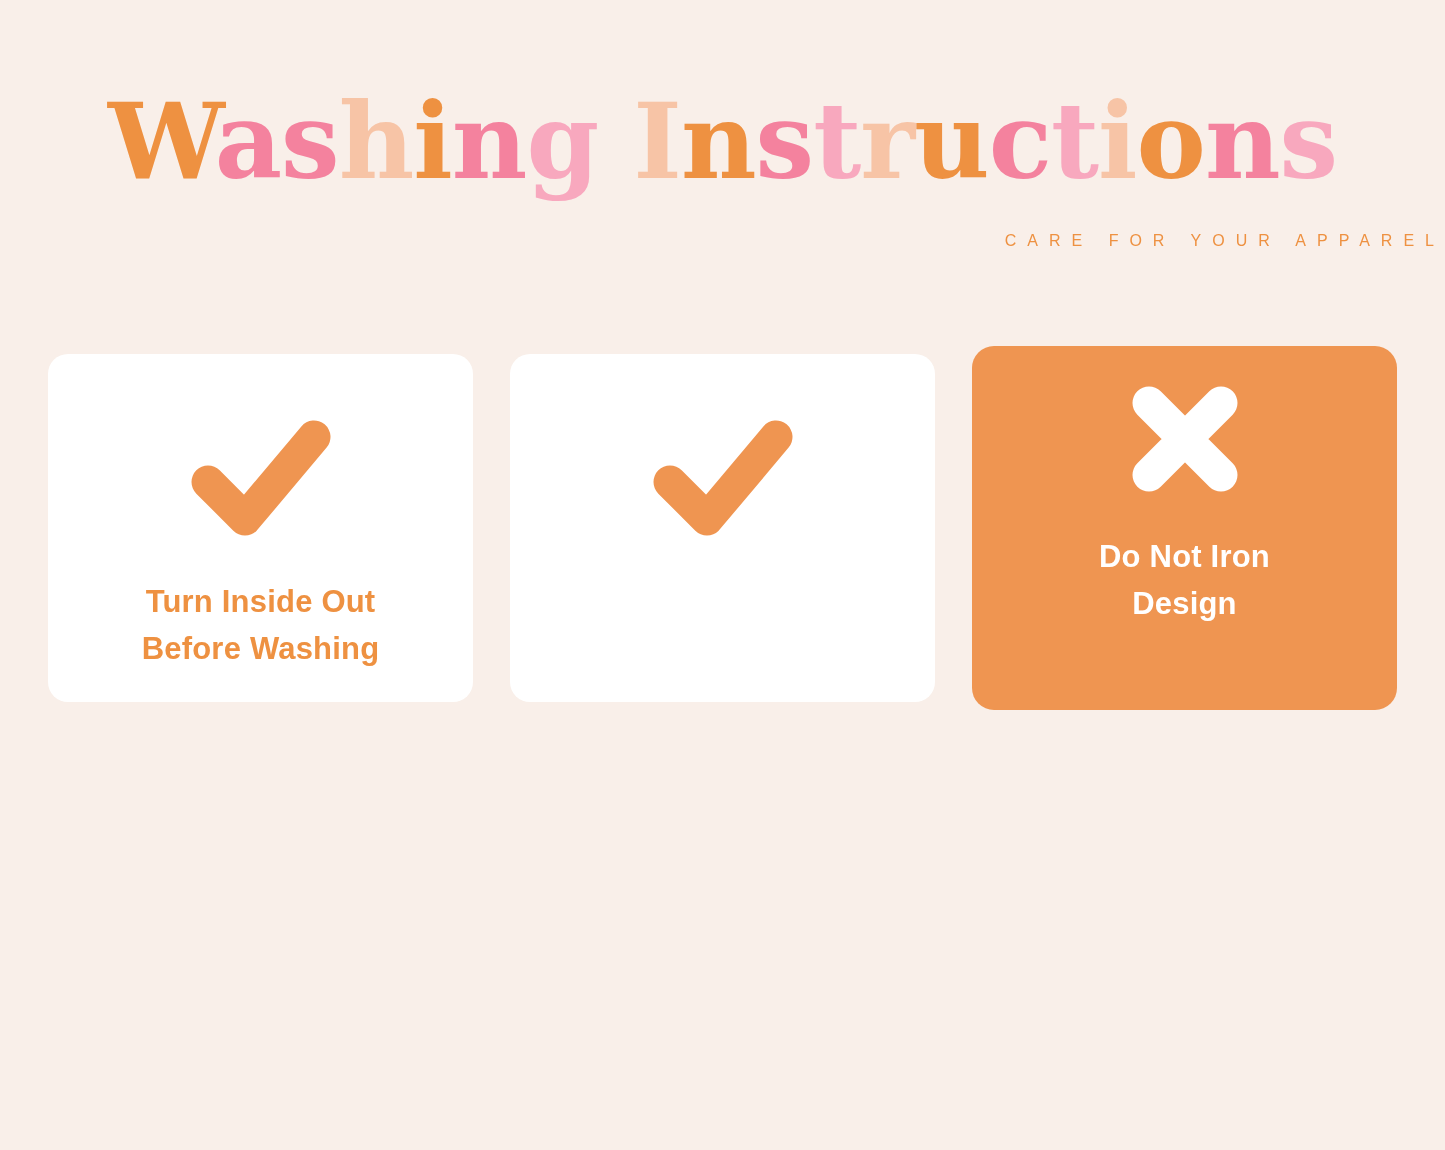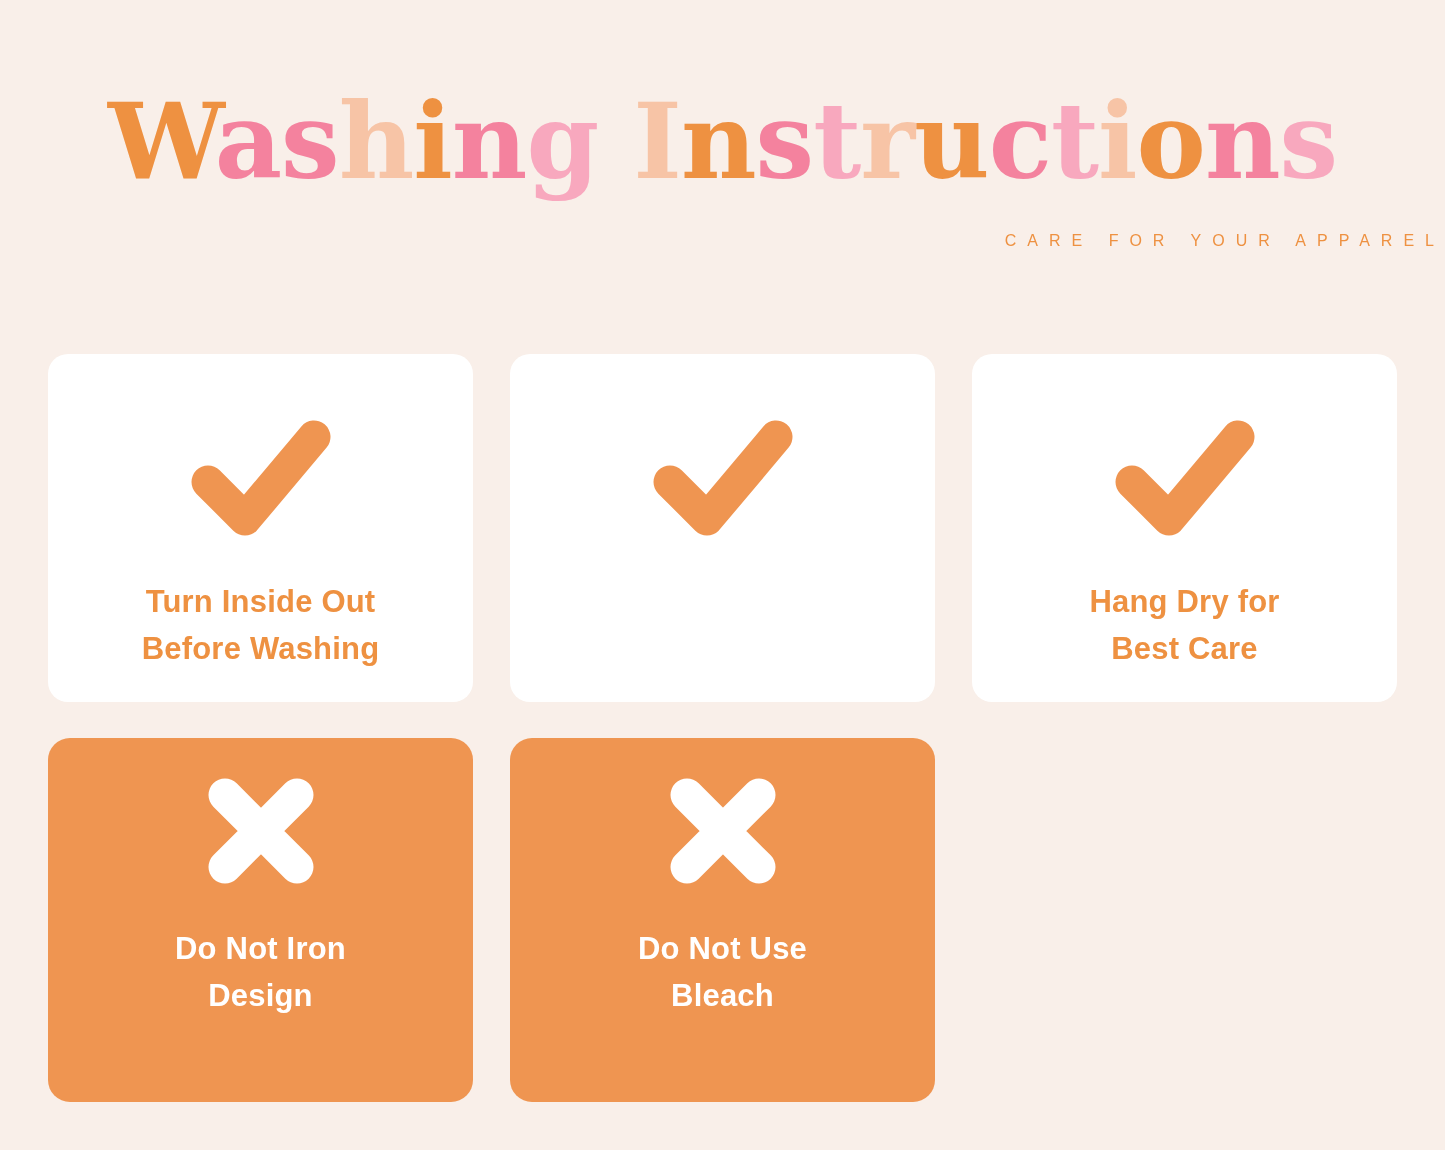--- a/index.html
+++ b/index.html
@@ -129,44 +129,26 @@
 
 
     <div class="card light">
       <div class="icon-wrap check">
         <svg width="142" height="116" viewBox="0 0 142 116" aria-hidden="true">
           <path d="M18 62 L55 99 L124 17" fill="none" stroke="#EF9551" stroke-width="33" stroke-linecap="round" stroke-linejoin="round"></path>
         </svg>
       </div>
     </div>
 
-    <div class="card light">
-      <div class="icon-wrap check">
-        <svg width="142" height="116" viewBox="0 0 142 116" aria-hidden="true">
-          <path d="M18 62 L55 99 L124 17" fill="none" stroke="#EF9551" stroke-width="33" stroke-linecap="round" stroke-linejoin="round"></path>
-        </svg>
-      </div>
-      <div class="card-label">Hang Dry for
-Best Care</div>
-    </div>
 
     <div class="card accent">
       <div class="icon-wrap cross">
         <svg width="116" height="116" viewBox="0 0 116 116" aria-hidden="true">
           <path d="M22 22 L94 94 M94 22 L22 94" fill="none" stroke="#FFFFFF" stroke-width="33" stroke-linecap="round" stroke-linejoin="round"></path>
         </svg>
       </div>
       <div class="card-label">Do Not Iron
 Design</div>
     </div>
 
-    <div class="card accent">
-      <div class="icon-wrap cross">
-        <svg width="116" height="116" viewBox="0 0 116 116" aria-hidden="true">
-          <path d="M22 22 L94 94 M94 22 L22 94" fill="none" stroke="#FFFFFF" stroke-width="33" stroke-linecap="round" stroke-linejoin="round"></path>
-        </svg>
-      </div>
-      <div class="card-label">Do Not Use
-Bleach</div>
-    </div>
 
   </div>
 </div>
 
 </body></html>

